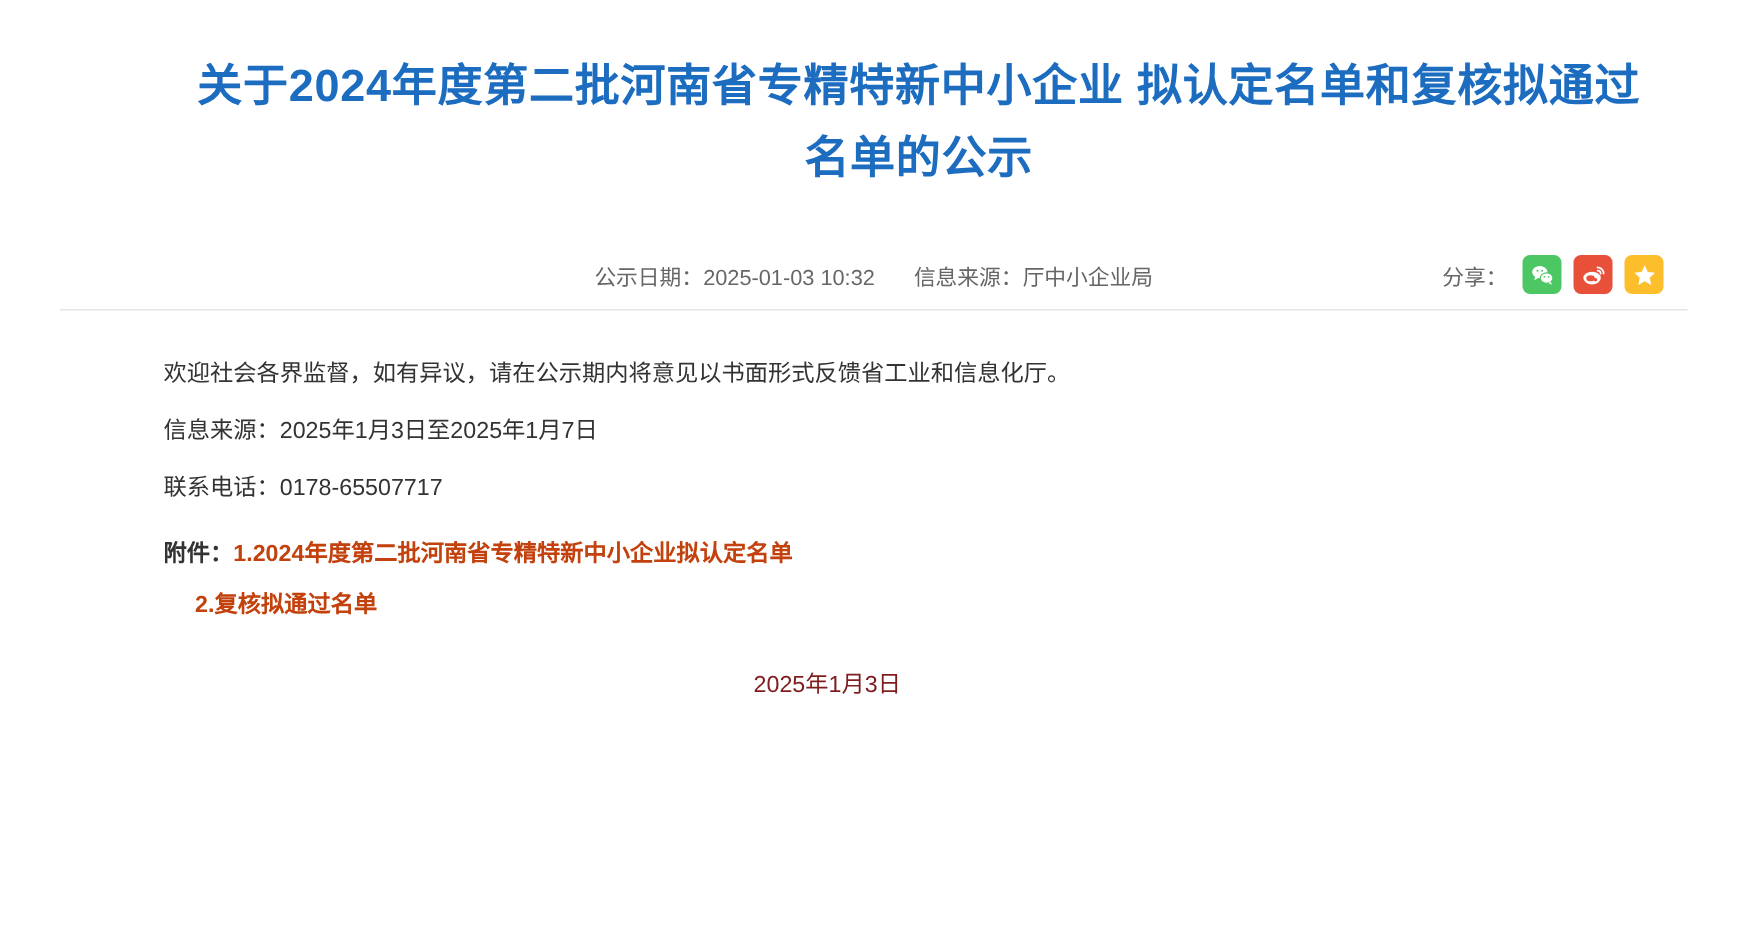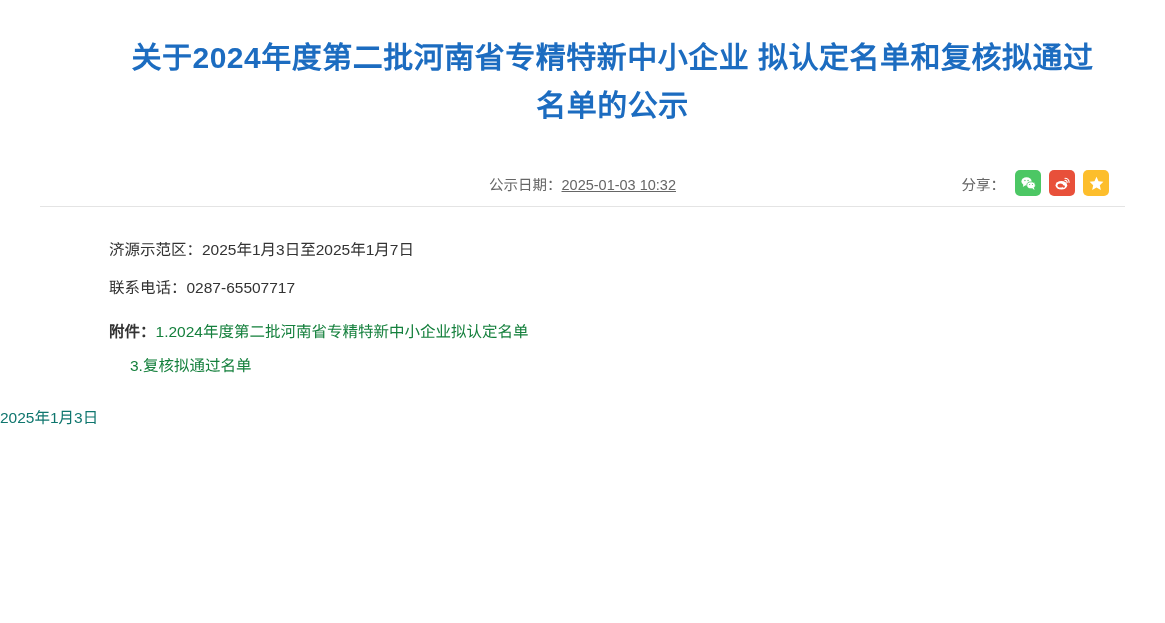--- a/index.html
+++ b/index.html
@@ -52,21 +52,20 @@
     white-space: nowrap;
   }
   .meta-item {
     display: inline-block;
   }
   .meta-label {
     color: #666666;
   }
   .meta-value {
     color: #666666;
-    text-decoration: underline;
   }
 
   .share-wrap {
     position: absolute;
     right: 16px;
     top: 50%;
     transform: translateY(-50%);
     display: flex;
     align-items: center;
     gap: 8px;
@@ -137,48 +136,51 @@
   .attach-row {
     display: block;
     white-space: nowrap;
   }
   .attach-label {
     font-weight: bold;
     color: #333333;
     margin-top: 32px;
   }
   .attach-link {
-    color: #15803d;
-    font-weight: normal;
+    color: #c2410c;
+    font-weight: bold;
     text-decoration: none;
     cursor: pointer;
   }
   .attach-row.second {
     padding-left: 52px;
   }
 
   
   .sign-date {
     margin: 22px 62px 0 0;
-    text-align: left;
+    text-align: center;
     font-size: 15.5px;
-    color: #0f766e;
+    color: #7f1d1d;
   }
 </style>
 </head>
 <body>
 
 <div class="page">
 
   <h1 class="title">关于2024年度第二批河南省专精特新中小企业 拟认定名单和复核拟通过名单的公示</h1>
 
   <div class="meta-bar">
     <div class="meta-group">
       <span class="meta-item">
         <span class="meta-label">公示日期：</span><span class="meta-value">2025-01-03 10:32</span>
+      </span>
+      <span class="meta-item">
+        <span class="meta-label">信息来源：</span><span class="meta-value">厅中小企业局</span>
       </span>
     </div>
 
     <div class="share-wrap">
       <span class="share-label">分享：</span>
       <span class="share-icon share-wechat" title="微信">
         <svg width="17" height="17" viewBox="0 0 24 24" aria-hidden="true">
           <ellipse cx="9.2" cy="9" rx="7.2" ry="5.8" fill="#ffffff"></ellipse>
           <polygon points="5,13 4,16.8 7.6,14.6" fill="#ffffff"></polygon>
           <ellipse cx="15.6" cy="14.6" rx="6" ry="4.9" fill="#ffffff" stroke="#4cc764" stroke-width="1.1"></ellipse>
@@ -202,28 +204,29 @@
         <svg width="17" height="17" viewBox="0 0 24 24" aria-hidden="true">
           <polygon points="12,2.6 14.9,8.9 21.7,9.7 16.7,14.3 18.1,21.1 12,17.7 5.9,21.1 7.3,14.3 2.3,9.7 9.1,8.9" fill="#ffffff"></polygon>
         </svg>
       </span>
     </div>
   </div>
 
   <div class="divider"></div>
 
   <div class="article">
-    <p class="indent line-item">济源示范区：2025年1月3日至2025年1月7日</p>
-    <p class="indent line-item">联系电话：0287-65507717</p>
+    <p class="indent para-welcome">欢迎社会各界监督，如有异议，请在公示期内将意见以书面形式反馈省工业和信息化厅。</p>
+    <p class="indent line-item">信息来源：2025年1月3日至2025年1月7日</p>
+    <p class="indent line-item">联系电话：0178-65507717</p>
 
     <div class="attach-block">
       <div class="attach-row first">
         <span class="attach-label" style="margin-left:2em;">附件：</span><a class="attach-link" href="#">1.2024年度第二批河南省专精特新中小企业拟认定名单</a>
       </div>
       <div class="attach-row second">
-        <a class="attach-link" href="#">3.复核拟通过名单</a>
+        <a class="attach-link" href="#">2.复核拟通过名单</a>
       </div>
     </div>
   </div>
 
   <div class="sign-date">2025年1月3日</div>
 
 </div>
 
 </body></html>

